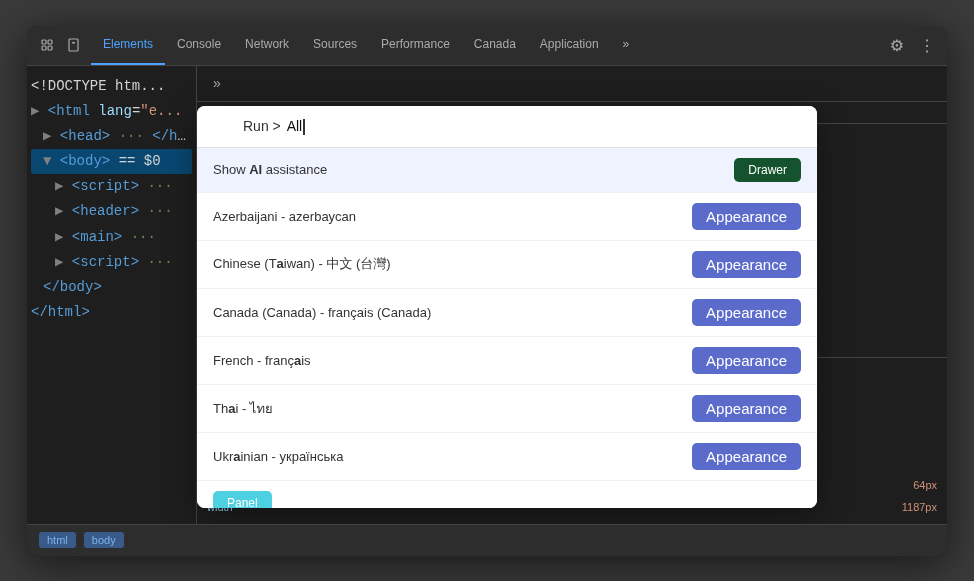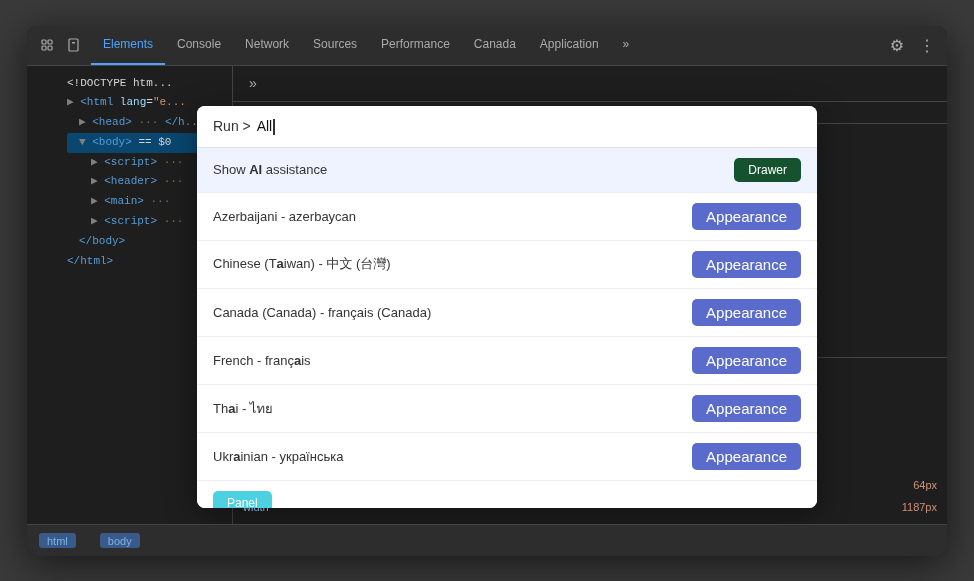--- a/index.html
+++ b/index.html
@@ -76,27 +76,26 @@
     }
     .toolbar-right .toolbar-icon {
       font-size: 16px;
     }
     
     .elements-panel {
       width: 170px;
       background: #1e1e1e;
       border-right: 1px solid #444;
       padding: 8px 4px;
-      font-size: 11px;
+      font-size: 14px;
       font-family: 'Courier New', monospace;
       color: #d4d4d4;
       line-height: 1.8;
       flex-shrink: 0;
       overflow: hidden;
-      margin-left: 36px;
     }
     .tree-line {
       white-space: nowrap;
       overflow: hidden;
       text-overflow: ellipsis;
     }
     .tree-line .bracket { color: #808080; }
     .tree-line .tag { color: #569cd6; }
     .tree-line .attr { color: #9cdcfe; }
     .tree-line .val { color: #ce9178; }
@@ -120,20 +119,21 @@
       align-items: center;
       padding: 12px 16px;
       border-bottom: 1px solid #e0e0e0;
       background: #fff;
     }
     .run-label {
       font-size: 14px;
       color: #333;
       font-weight: 500;
       margin-right: 2px;
+      margin-left: 30px;
     }
     .run-input {
       font-size: 14px;
       color: #111;
       font-weight: 500;
     }
     .cursor-blink {
       display: inline-block;
       width: 2px;
       height: 16px;
@@ -237,22 +237,23 @@
       gap: 4px;
     }
     .prop-key { color: #9cdcfe; }
     .prop-val { color: #ce9178; }
     
     .bottom-bar {
       height: 32px;
       background: #2d2d2d;
       border-top: 1px solid #444;
       display: flex;
+      align-items: center;
       padding: 8px 12px;
-      gap: 24px;
+      gap: 8px;
       flex-shrink: 0;
     }
     .bottom-tag {
       padding: 2px 8px;
       border-radius: 3px;
       font-size: 11px;
       cursor: pointer;
     }
     .bottom-tag.html-tag { background: #3a5a8c; color: #7ab3e0; }
     .bottom-tag.body-tag { background: #3a5a8c; color: #7ab3e0; }

